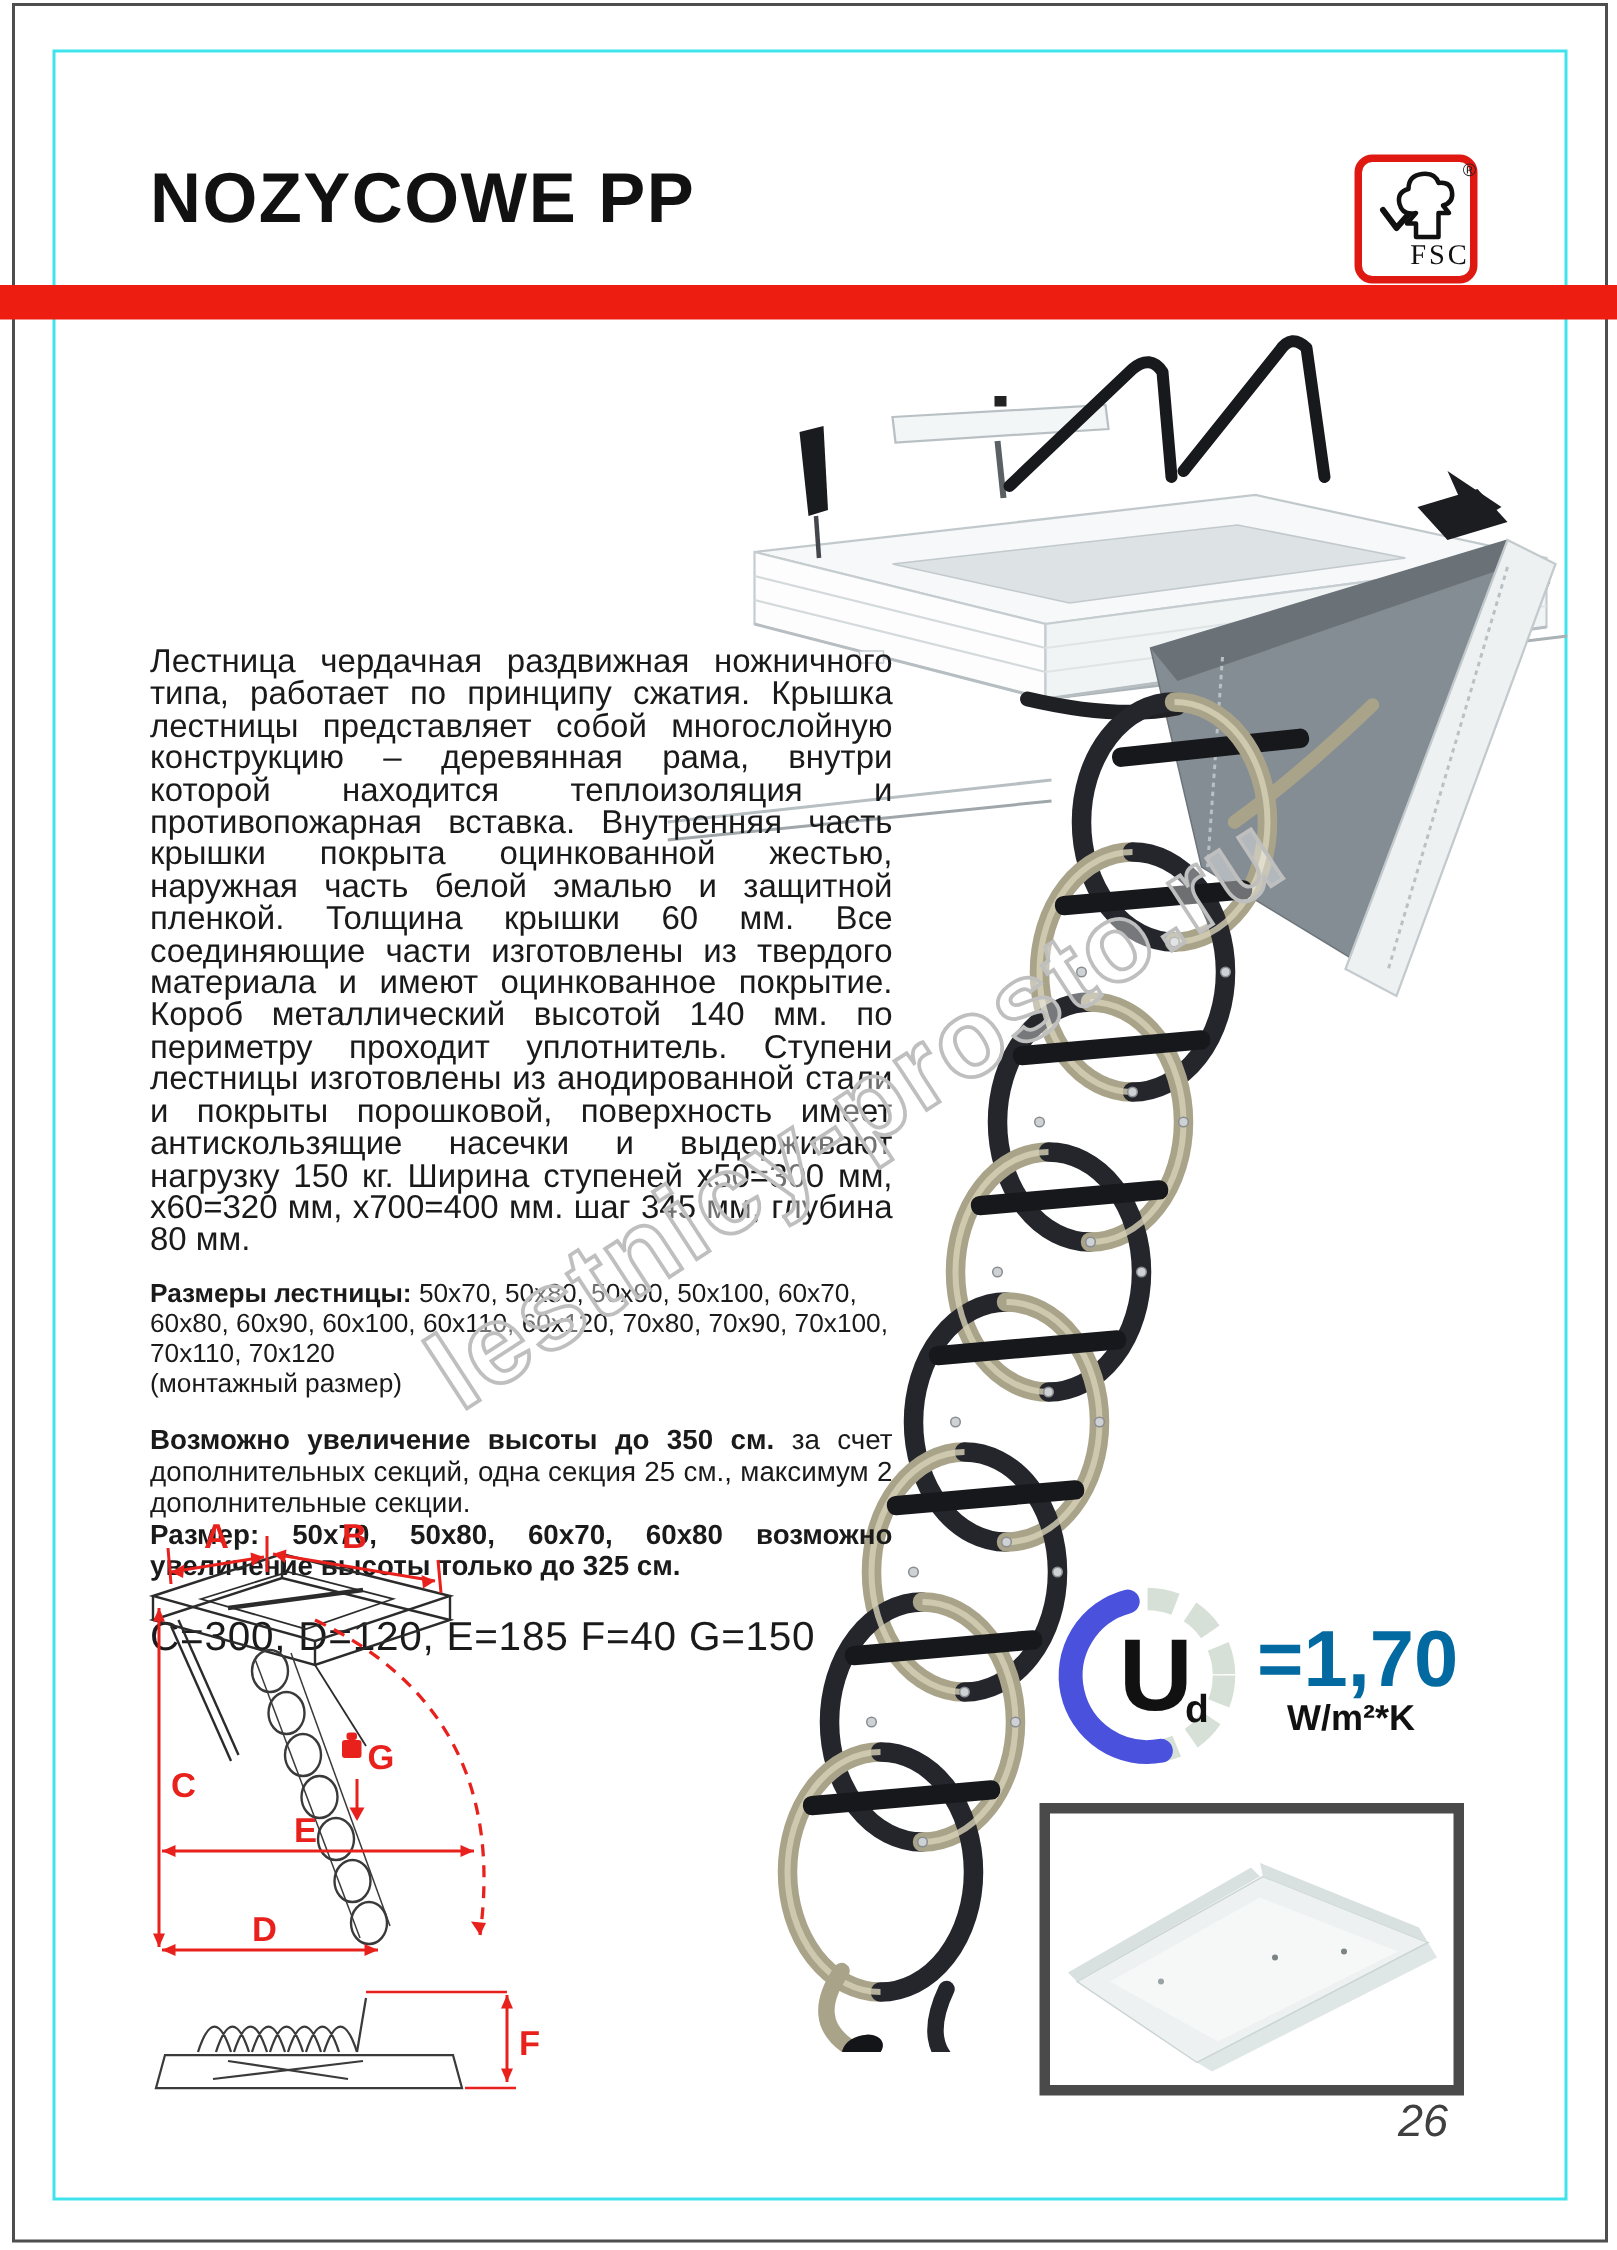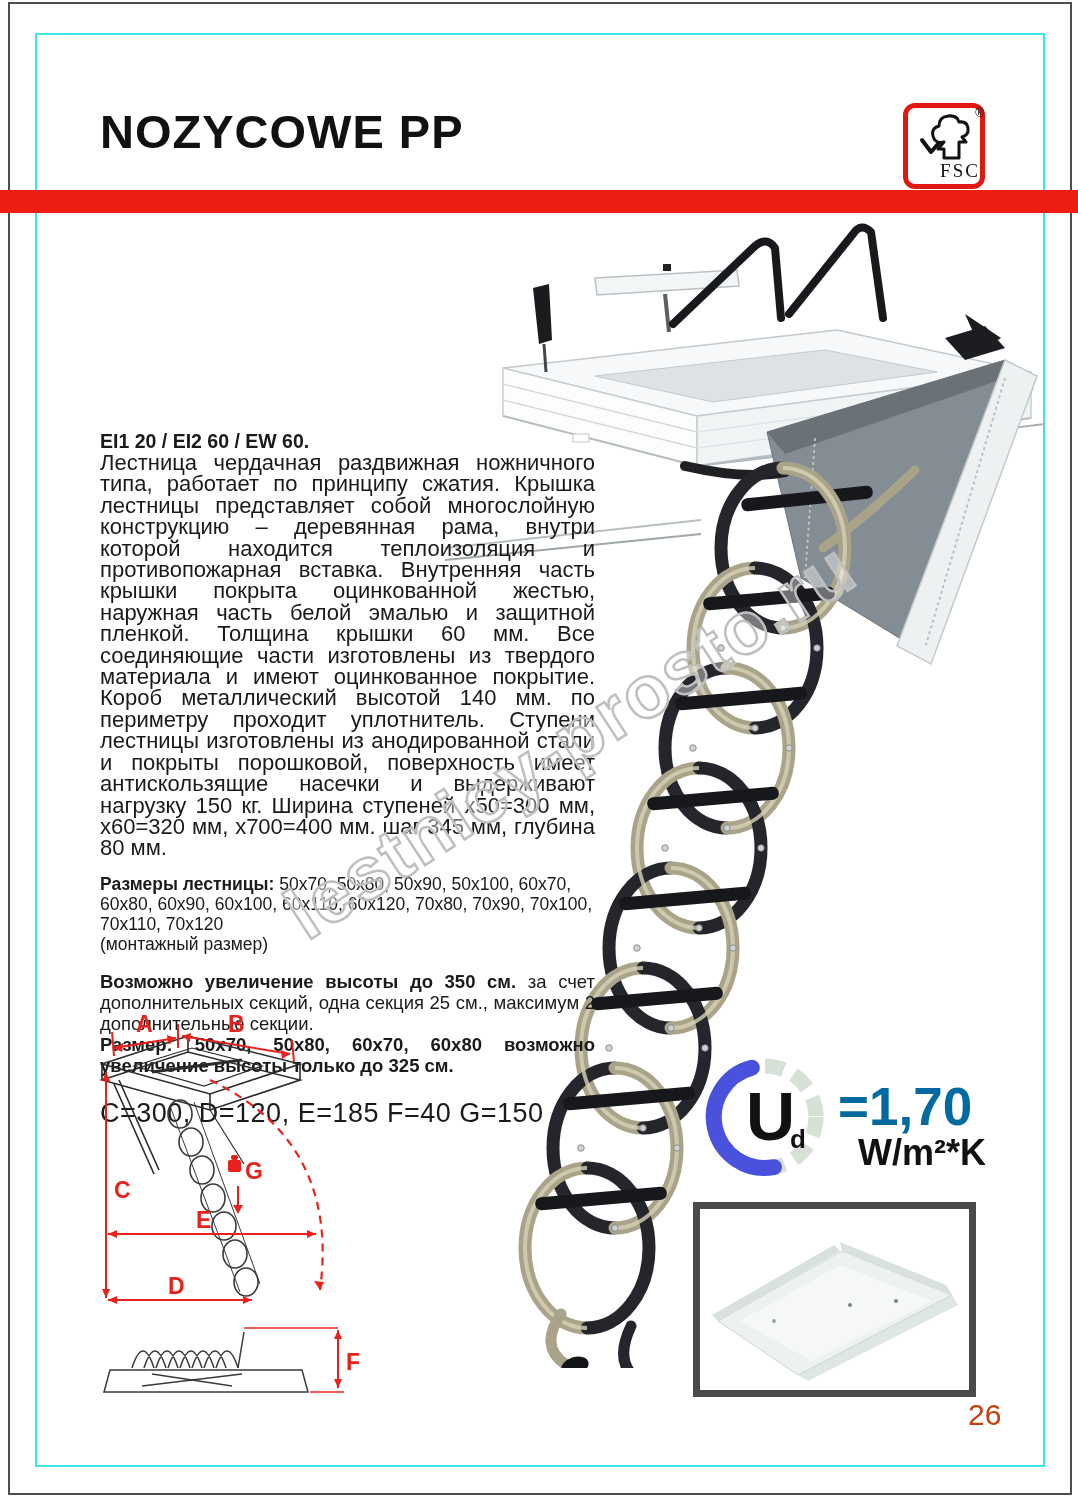--- a/index.html
+++ b/index.html
@@ -31,24 +31,24 @@
   .dims-line{font-size:27px; margin-top:22px !important; letter-spacing:0.5px;}
   .diagram{position:absolute; left:92px; top:1002px; z-index:3;}
   .ladder{position:absolute; left:445px; top:218px; z-index:1;}
   .watermark{position:absolute; left:240px; top:590px; width:660px; height:300px; z-index:6;
     display:flex; align-items:center; justify-content:center; transform:rotate(-33deg);
     font-size:74px; font-weight:bold; letter-spacing:2px; white-space:nowrap;
     color:rgba(255,255,255,0.38); -webkit-text-stroke:2.5px #bfbfbf; pointer-events:none;}
   .u-badge{position:absolute; left:702px; top:1054px; width:350px; height:135px; z-index:2;}
   .u-badge .ring{position:absolute; left:0; top:0;}
   .u-value{position:absolute; left:136px; top:22px; font-size:53px; font-weight:bold; color:#0369a1;}
-  .u-unit{position:absolute; left:156px; top:78px; font-size:36px; font-weight:bold; color:#111;}
+  .u-unit{position:absolute; left:156px; top:78px; font-size:24px; font-weight:bold; color:#111;}
   .photo-box{position:absolute; left:693px; top:1202px; width:269px; height:181px;
     border:7px solid #4a4a4a; background:#fff; z-index:2;}
-  .page-number{position:absolute; left:968px; top:1398px; font-size:30px; color:#c2410c; z-index:3;}
+  .page-number{position:absolute; left:932px; top:1398px; font-size:30px; color:#404040; z-index:3;font-style:italic;}
 </style>
 </head>
 <body>
 
 <div class="page">
 
   <div class="outer-border"></div>
   <div class="cyan-border"></div>
 
   <div class="page-title">NOZYCOWE PP</div>
@@ -162,21 +162,20 @@
       <circle cx="232" cy="930" r="3.2"></circle>
     </g>
 
     <path d="M116 1096 Q94 1128 120 1146" stroke="#a9a489" stroke-width="11" fill="none" stroke-linecap="round"></path>
     <ellipse cx="130" cy="1148" rx="14" ry="9" fill="#141519" transform="rotate(-18 130 1148)"></ellipse>
     <path d="M186 1108 Q168 1146 194 1162" stroke="#24262c" stroke-width="11" fill="none" stroke-linecap="round"></path>
     <ellipse cx="202" cy="1164" rx="14" ry="9" fill="#141519" transform="rotate(-18 202 1164)"></ellipse>
   </svg>
 
   <div class="text-block">
-    <p class="hd">EI1 20 / EI2 60 / EW 60.</p>
     <p class="body-par">Лестница чердачная раздвижная ножничного типа, работает по принципу сжатия. Крышка лестницы представляет собой многослойную конструкцию – деревянная рама, внутри которой находится теплоизоляция и противопожарная вставка. Внутренняя часть крышки покрыта оцинкованной жестью, наружная часть белой эмалью и защитной пленкой. Толщина крышки 60 мм. Все соединяющие части изготовлены из твердого материала и имеют оцинкованное покрытие. Короб металлический высотой 140 мм. по периметру проходит уплотнитель. Ступени лестницы изготовлены из анодированной стали и покрыты порошковой, поверхность имеет антискользящие насечки и выдерживают нагрузку 150 кг. Ширина ступеней x50=300 мм, x60=320 мм, x700=400 мм. шаг 345 мм, глубина 80 мм.</p>
     <p class="small-par"><span class="b">Размеры лестницы:</span><span> 50x70, 50x80, 50x90, 50x100, 60x70, 60x80, 60x90, 60x100, 60x110, 60x120, 70x80, 70x90, 70x100, 70x110, 70x120</span><br><span>(монтажный размер)</span></p>
     <p class="mid-par"><span class="b">Возможно увеличение высоты до 350 см.</span><span> за счет дополнительных секций, одна секция 25 см., максимум 2 дополнительные секции.</span><br><span class="b">Размер: 50x70, 50x80, 60x70, 60x80 возможно увеличение высоты только до 325 см.</span></p>
     <p class="dims-line">C=300, D=120, E=185 F=40 G=150</p>
   </div>
 
   <svg class="diagram" width="300" height="408" viewBox="0 0 300 408">
     <g stroke="#2b2b2b" stroke-width="1.6" fill="none">
       <polygon points="10,62 96,34 208,62 118,92"></polygon>
       <polygon points="10,78 96,50 208,78 118,108"></polygon>

